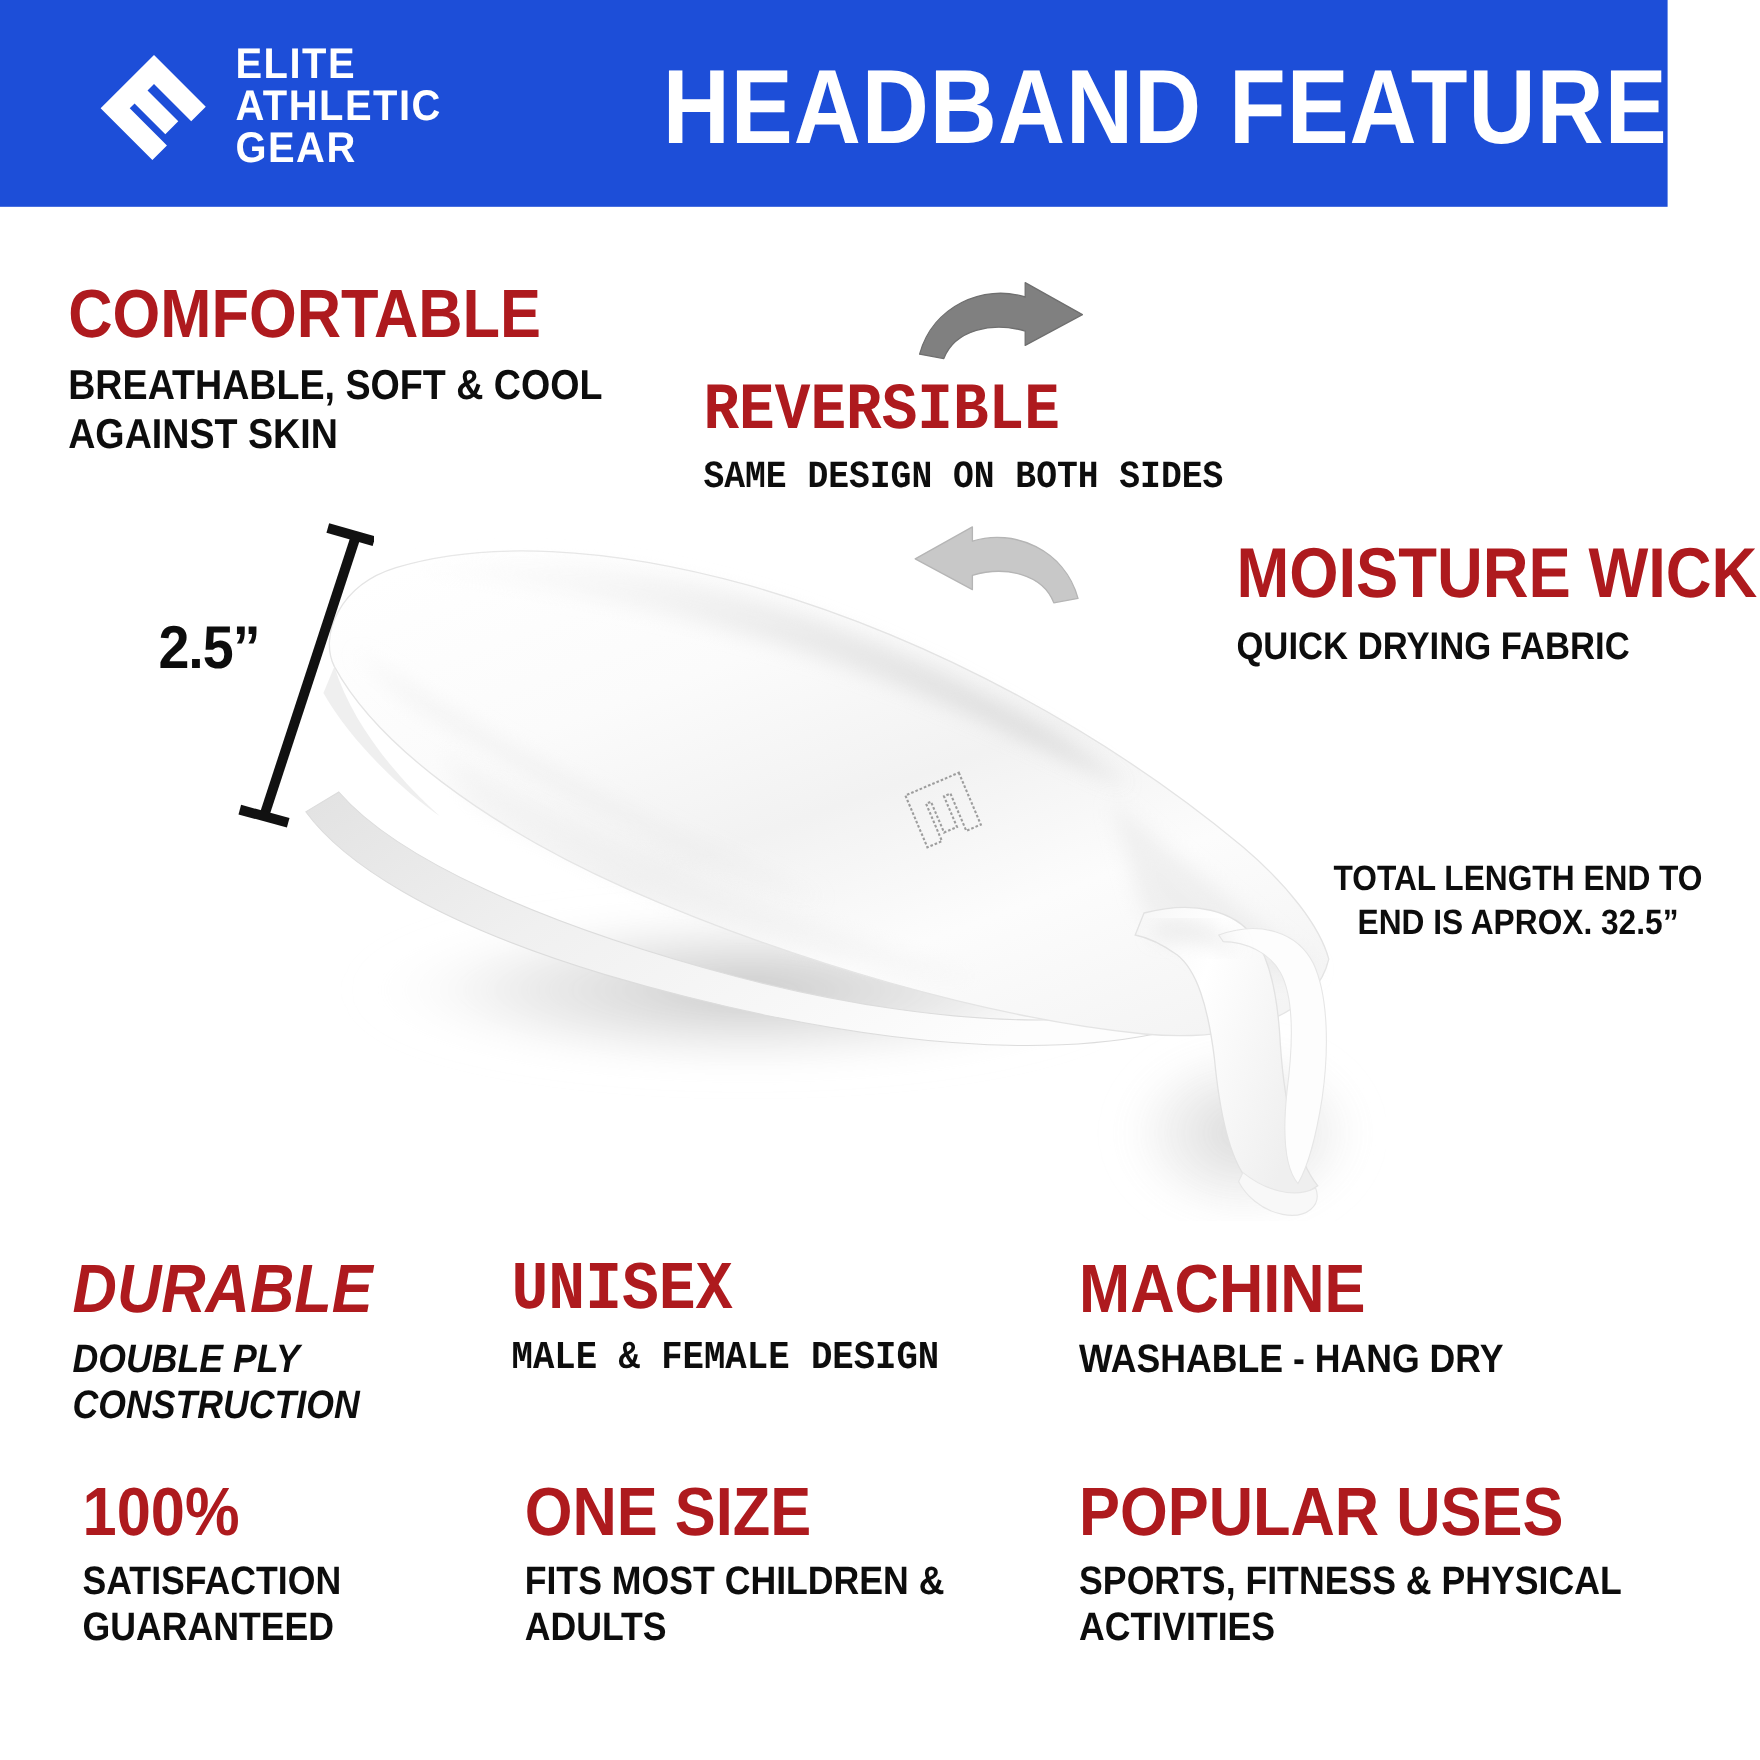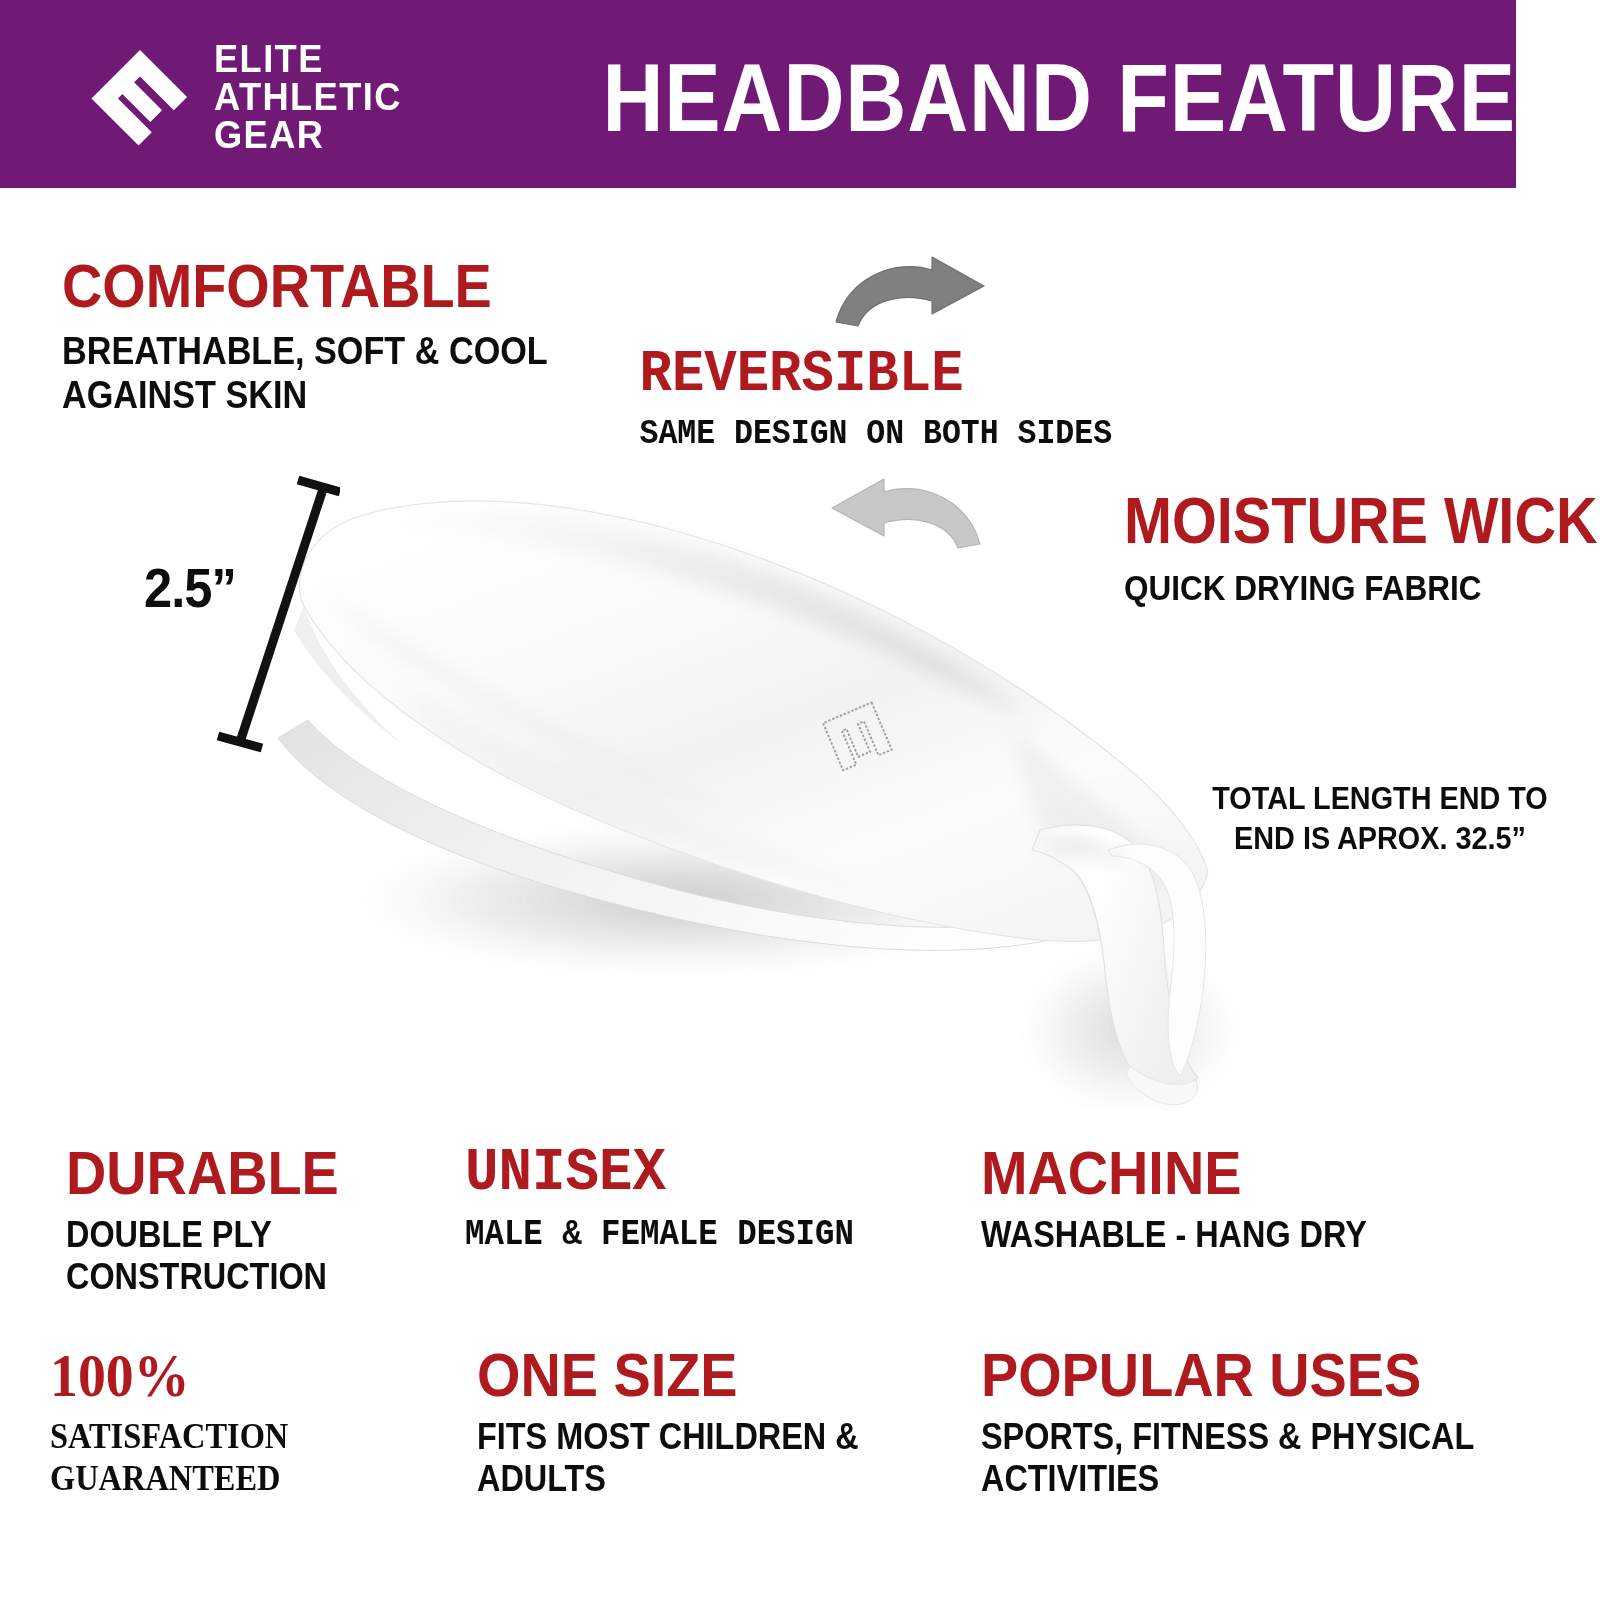--- a/index.html
+++ b/index.html
@@ -15,21 +15,21 @@
     font-family: "Liberation Sans", sans-serif;
     -webkit-font-smoothing: antialiased;
   }
 
   
   .header-bar {
     position: absolute;
     left: 0; top: 0;
     width: 1516px;
     height: 188px;
-    background: #701a75;
+    background: #1d4ed8;
     display: flex;
     align-items: center;
   }
   .brand-block {
     position: absolute;
     left: 88px;
     top: 40px;
     display: flex;
     align-items: center;
     gap: 22px;
@@ -110,24 +110,24 @@
     width: 400px;
     text-align: center;
     color: #0d0d0d;
     font-weight: 700;
     font-size: 32px;
     line-height: 1.24;
     transform: scaleX(0.9);
   }
 
   
-  #feat-durable  { left: 45px;  top: 1143px; width: 420px; }
+  #feat-durable  { left: 45px;  top: 1143px; width: 420px; font-style: italic; }
   #feat-unisex   { left: 440px; top: 1143px; width: 500px; font-family: Liberation Mono, monospace; }
   #feat-machine  { left: 950px; top: 1143px; width: 620px; }
-  #feat-100      { left: 29px;  top: 1345px; width: 420px; font-family: Liberation Serif, serif; }
+  #feat-100      { left: 54px;  top: 1345px; width: 420px; }
   #feat-onesize  { left: 452px; top: 1345px; width: 500px; }
   #feat-popular  { left: 950px; top: 1345px; width: 620px; }
 
   .row-b .ttl { font-size: 62px; }
   .row-b .sub { font-size: 36px; margin-top: 10px; }
 
   
   .arrow { position: absolute; }
   #arrow-top    { left: 828px; top: 256px; width: 160px; height: 72px; }
   #arrow-bottom { left: 828px; top: 478px; width: 160px; height: 72px; }

